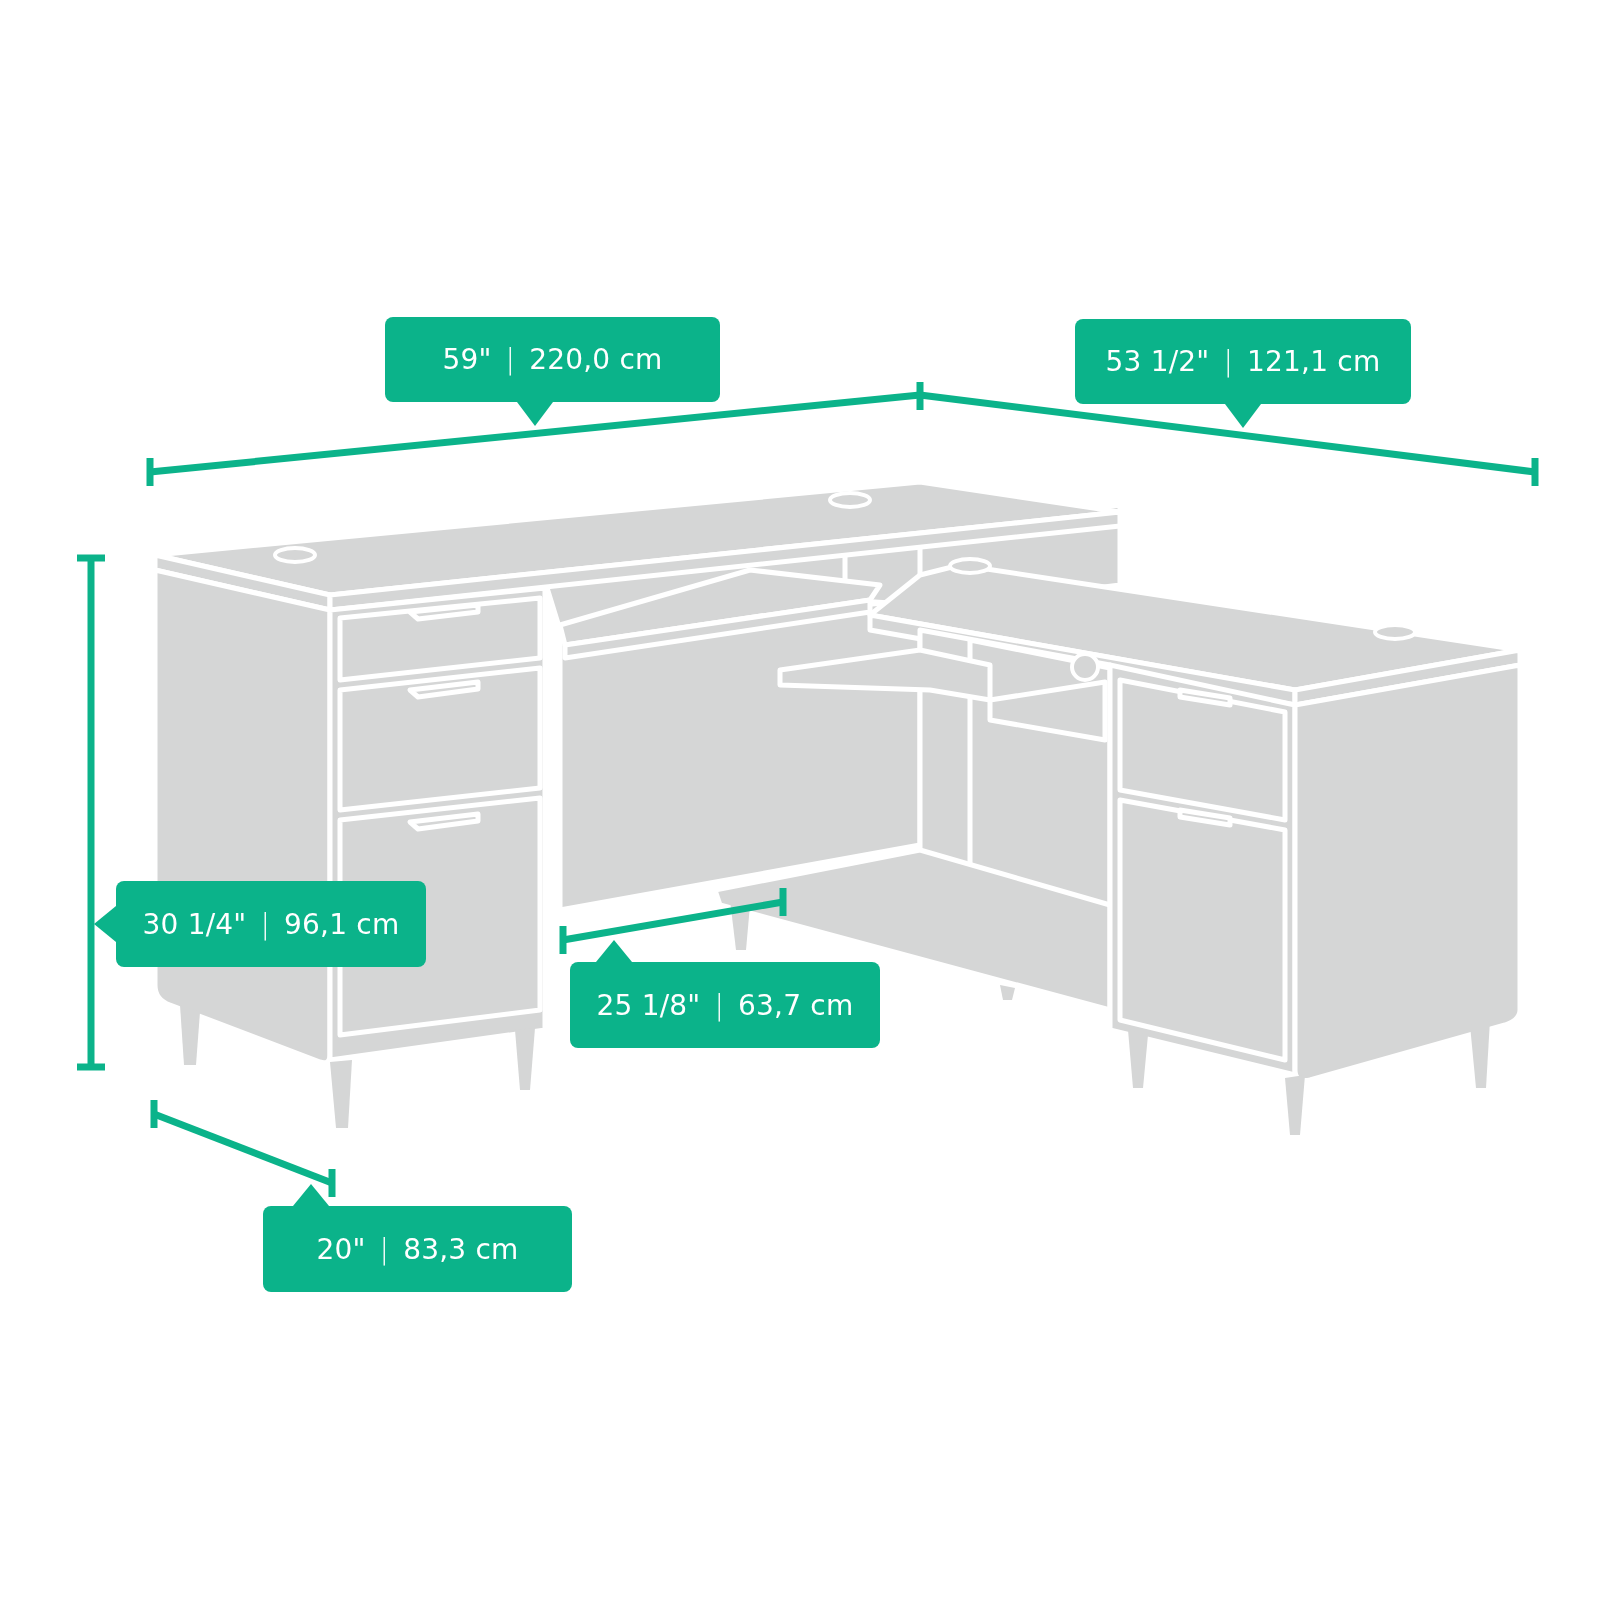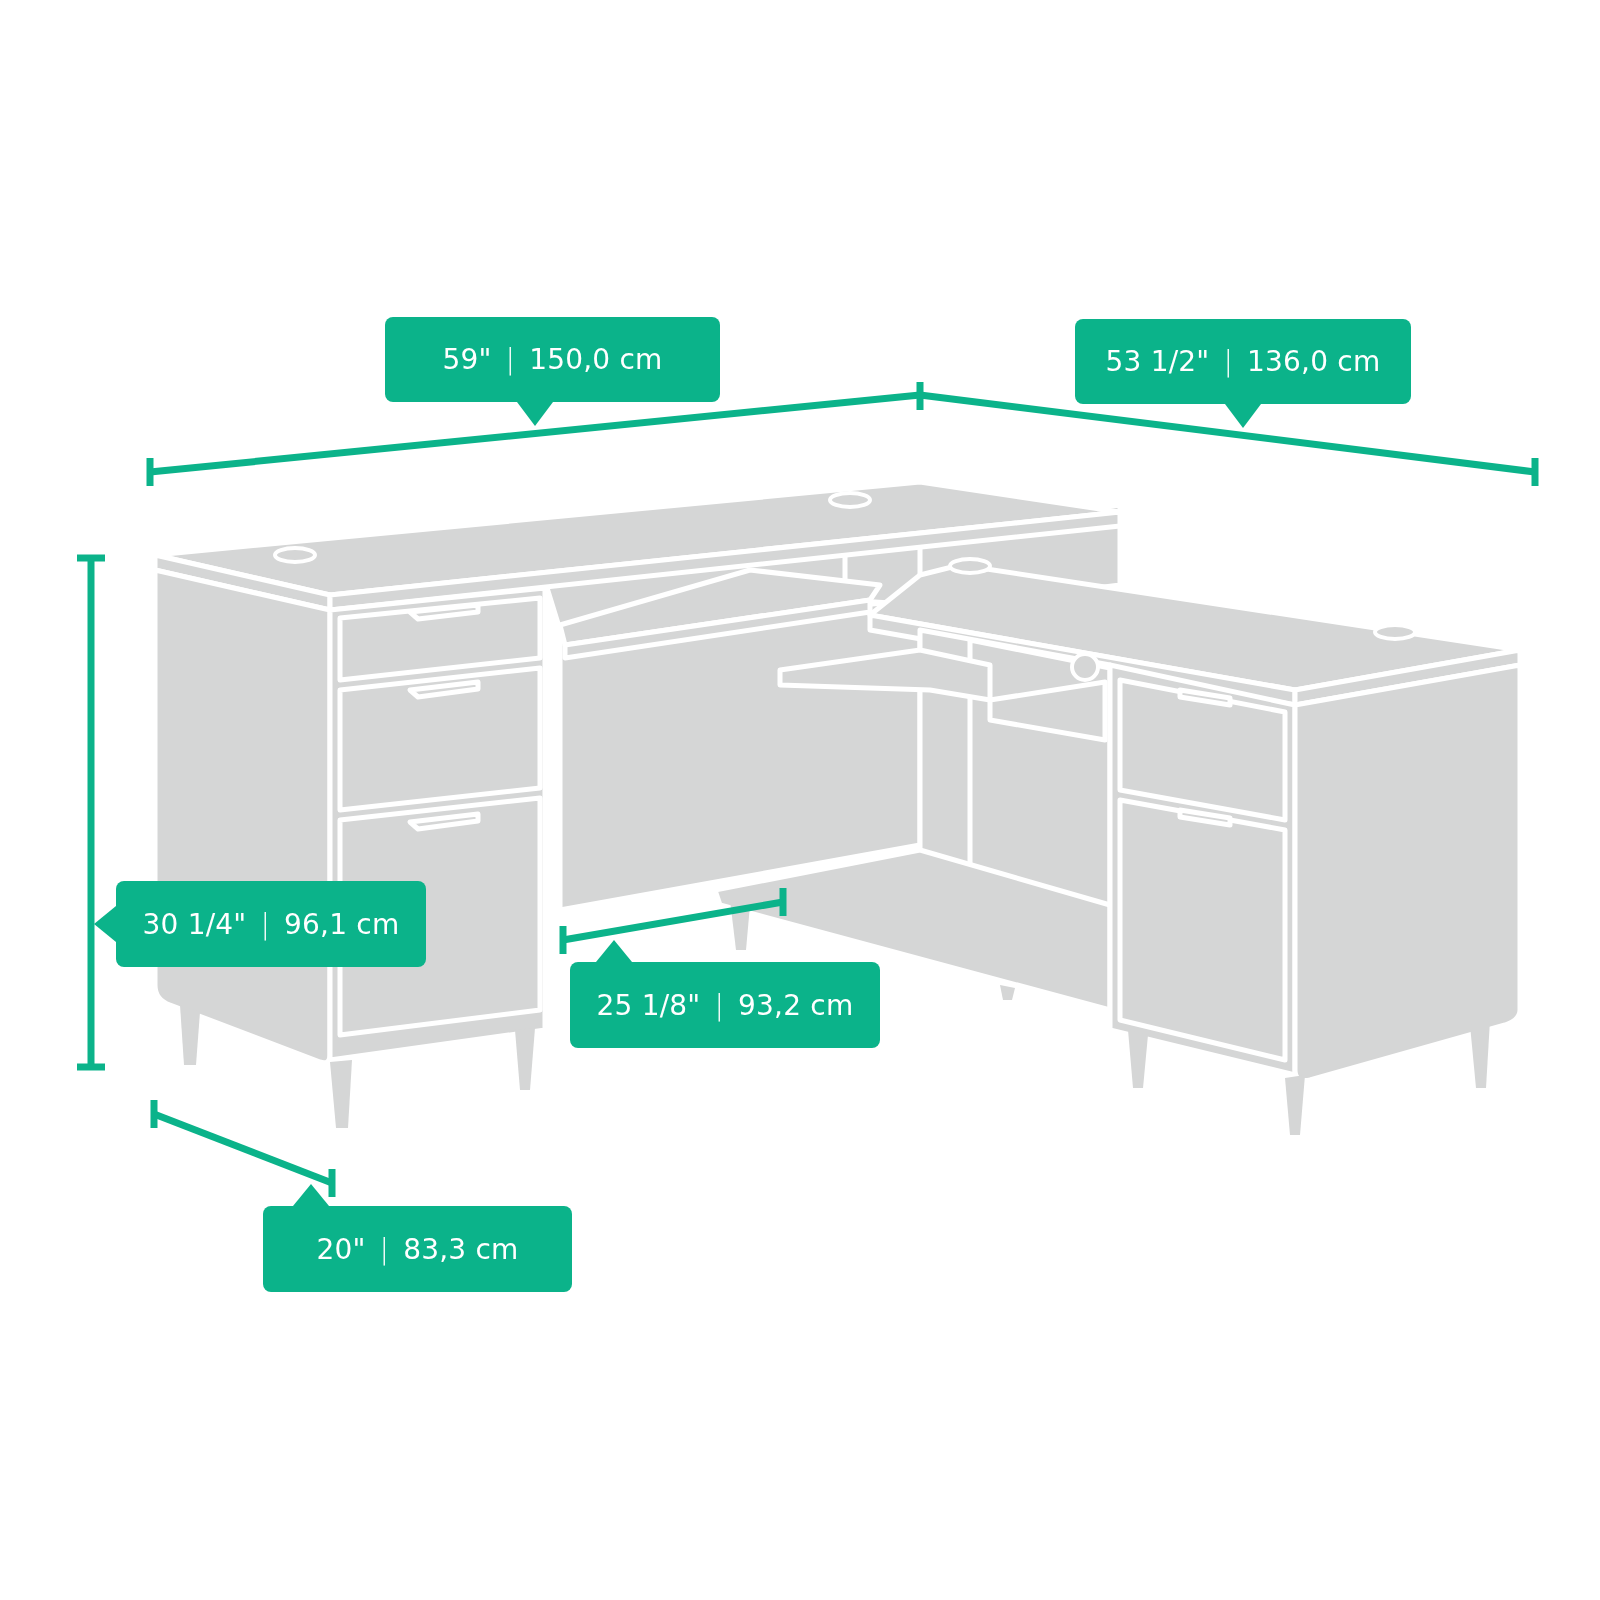--- a/index.html
+++ b/index.html
@@ -105,42 +105,42 @@
 
       <line x1="154" y1="1114" x2="332" y2="1183"></line>
       <line x1="154" y1="1100" x2="154" y2="1128"></line>
       <line x1="332" y1="1169" x2="332" y2="1197"></line>
     </g>
   </svg>
 
   <div class="callout" style="left:385px; top:317px; width:335px; height:85px; background:#0bb38a;">
     <span>59"</span>
     <span class="sep">|</span>
-    <span>150,0 cm</span>
+    <span>220,0 cm</span>
     <span class="ptr ptr-down" style="left:132px; bottom:-24px; border-top:24px solid #0bb38a;"></span>
   </div>
 
   <div class="callout" style="left:1075px; top:319px; width:336px; height:85px; background:#0bb38a;">
     <span>53 1/2"</span>
     <span class="sep">|</span>
-    <span>136,0 cm</span>
+    <span>121,1 cm</span>
     <span class="ptr ptr-down" style="left:150px; bottom:-24px; border-top:24px solid #0bb38a;"></span>
   </div>
 
   <div class="callout" style="left:116px; top:881px; width:310px; height:86px; background:#0bb38a;">
     <span>30 1/4"</span>
     <span class="sep">|</span>
     <span>96,1 cm</span>
     <span class="ptr ptr-left" style="left:-22px; top:25px; border-right:22px solid #0bb38a;"></span>
   </div>
 
   <div class="callout" style="left:570px; top:962px; width:310px; height:86px; background:#0bb38a;">
     <span>25 1/8"</span>
     <span class="sep">|</span>
-    <span>93,2 cm</span>
+    <span>63,7 cm</span>
     <span class="ptr ptr-up" style="left:26px; top:-22px; border-bottom:22px solid #0bb38a;"></span>
   </div>
 
   <div class="callout" style="left:263px; top:1206px; width:309px; height:86px; background:#0bb38a;">
     <span>20"</span>
     <span class="sep">|</span>
     <span>83,3 cm</span>
     <span class="ptr ptr-up" style="left:30px; top:-22px; border-bottom:22px solid #0bb38a;"></span>
   </div>
 

